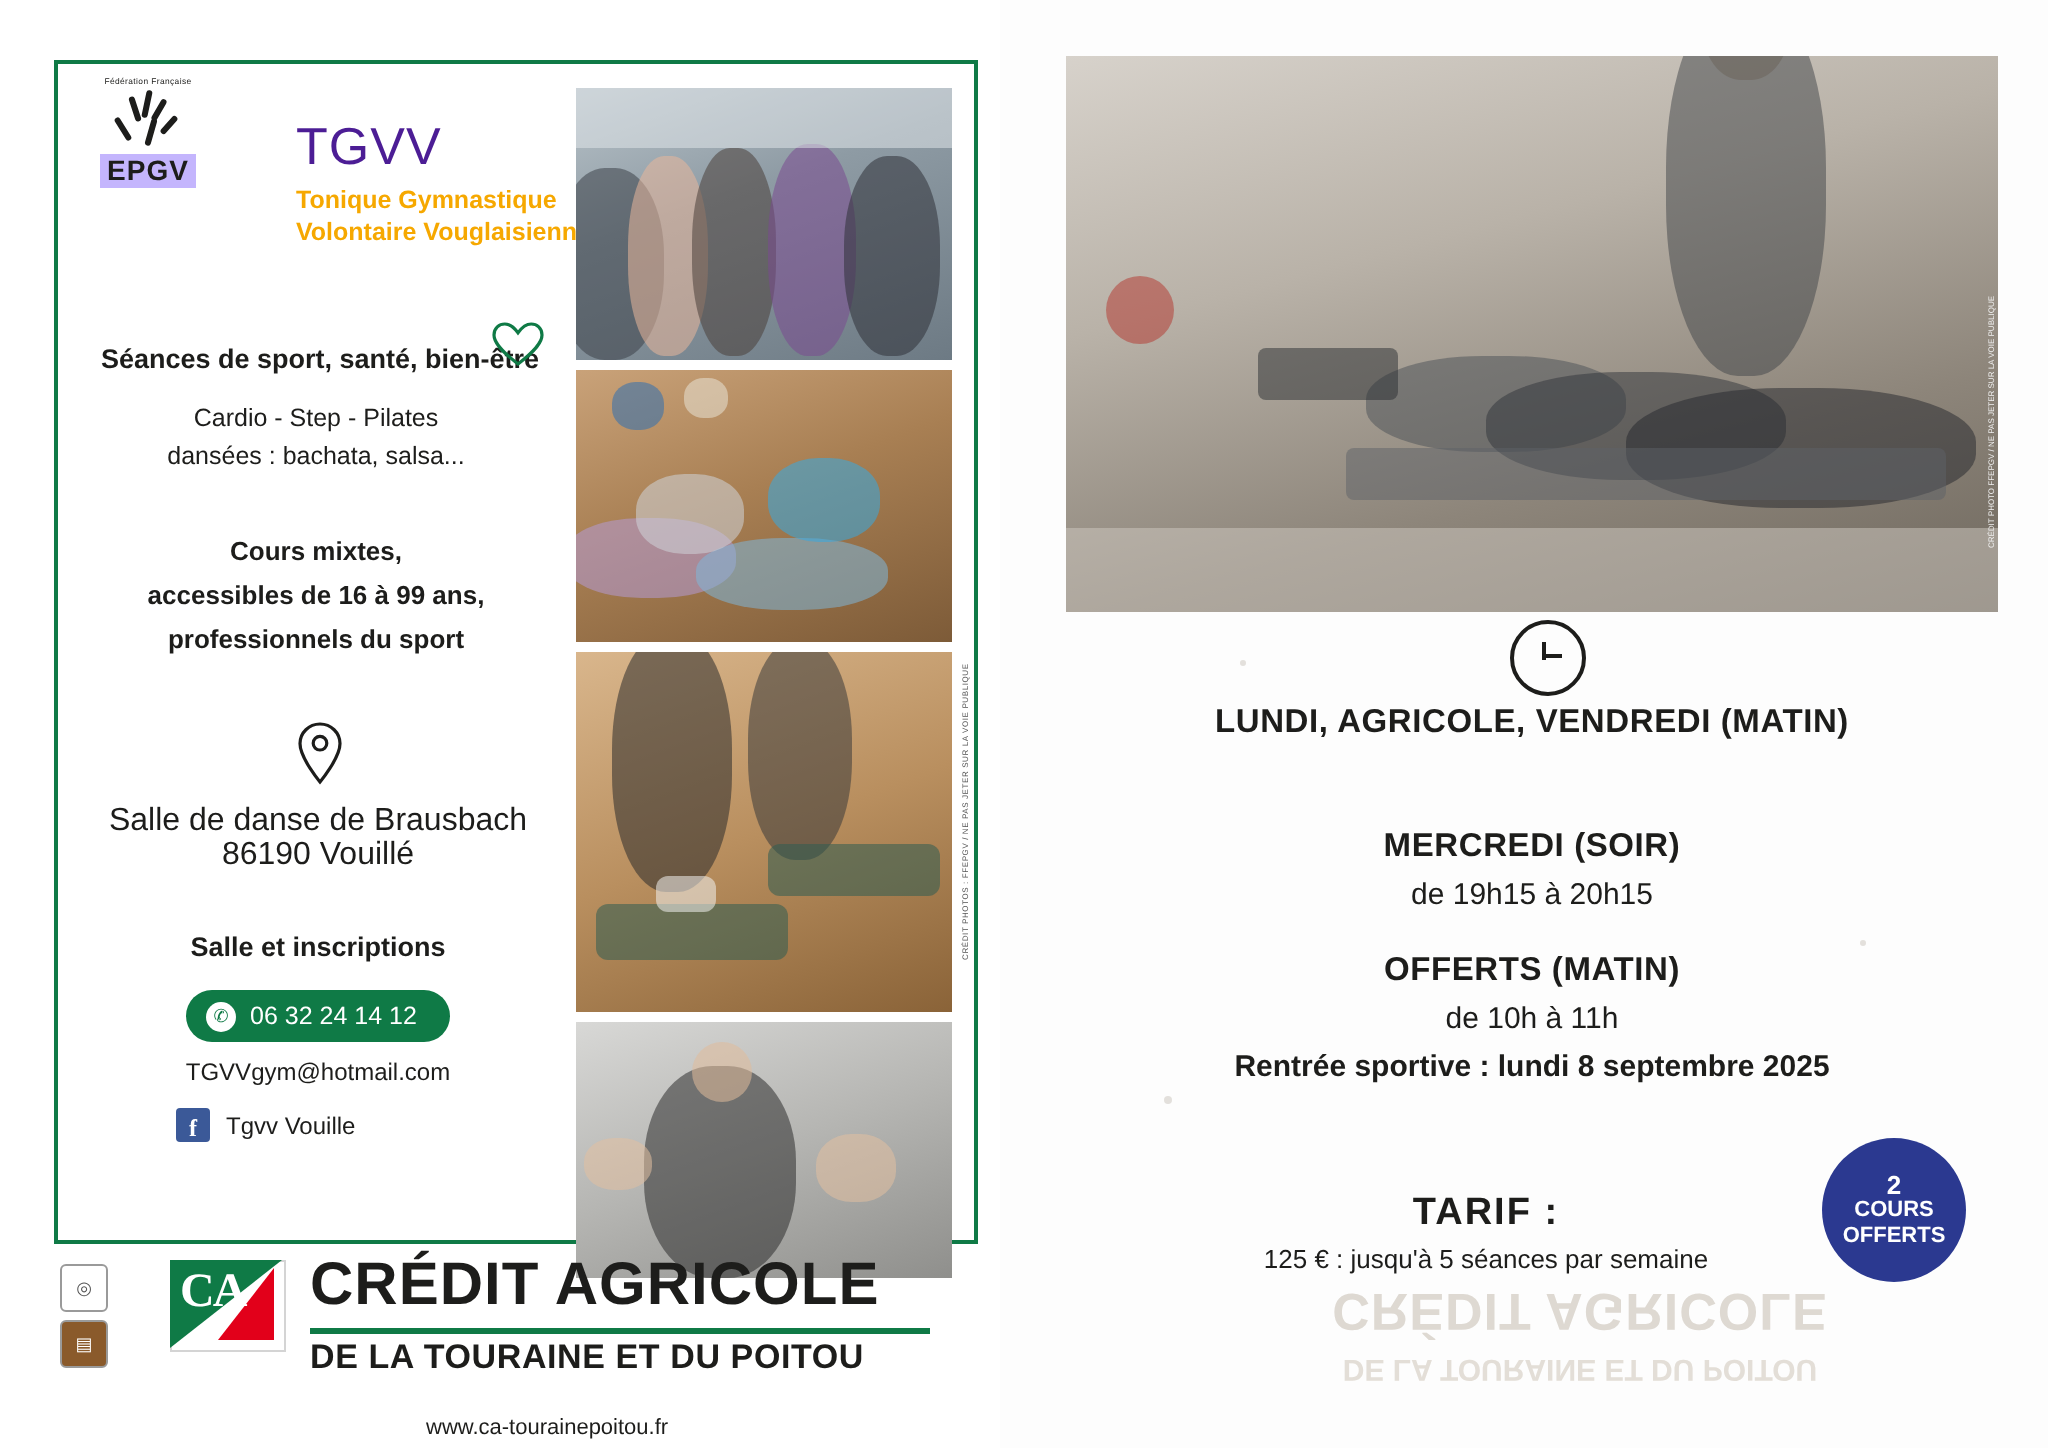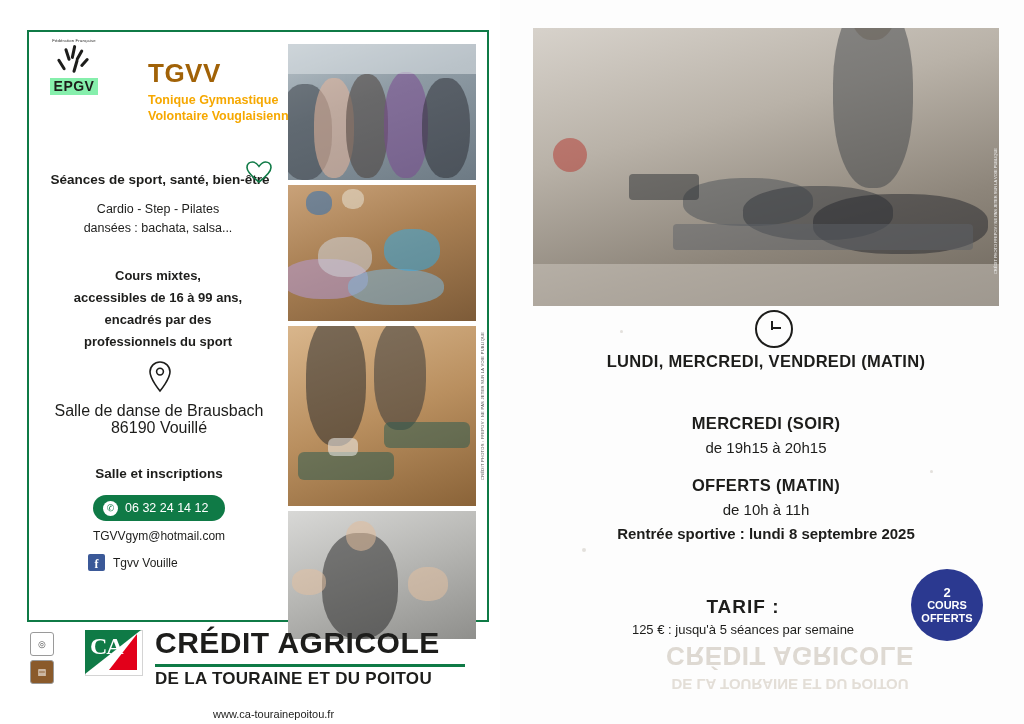--- a/index.html
+++ b/index.html
@@ -55,36 +55,36 @@
     width: 44px; height: 30px;
     margin: 0 auto 2px auto;
     position: relative;
   }
   .fed-mark .stroke {
     position: absolute;
     background: #1d1d1b;
     border-radius: 2px;
   }
   .fed-epgv {
-    background: #86efac;
+    background: #c4b5fd;
     color: #1d1d1b;
     font-weight: bold;
     font-size: 14px;
     letter-spacing: .5px;
     padding: 1px 4px 2px 4px;
     display: inline-block;
     line-height: 14px;
   }
 
   .tgvv-title {
     position: absolute;
     left: 148px; top: 58px;
     font-size: 26px;
-    font-weight: bold;
-    color: #a16207;
+    font-weight: normal;
+    color: #4c1d95;
     letter-spacing: .5px;
   }
   .tgvv-sub {
     position: absolute;
     left: 148px; top: 92px;
     width: 150px;
     font-size: 12.5px;
     font-weight: bold;
     color: #f6a800;
     line-height: 16px;
@@ -504,21 +504,20 @@
     </div>
 
     <div class="desc">
       <div>Cardio - Step - Pilates</div>
       <div>dansées : bachata, salsa...</div>
     </div>
 
     <div class="mixtes">
       <div>Cours mixtes,</div>
       <div>accessibles de 16 à 99 ans,</div>
-      <div>encadrés par des</div>
       <div>professionnels du sport</div>
     </div>
 
     <div class="pin">
       <svg width="28" height="34" viewBox="0 0 28 34">
         <path d="M14 2 C8.5 2 4 6.4 4 11.8 C4 19 14 31 14 31 C14 31 24 19 24 11.8 C24 6.4 19.5 2 14 2 Z" fill="none" stroke="#1d1d1b" stroke-width="1.6"></path>
         <circle cx="14" cy="11.6" r="3.4" fill="none" stroke="#1d1d1b" stroke-width="1.6"></circle>
       </svg>
     </div>
 
@@ -609,21 +608,21 @@
       <div class="blob" style="left:96px;top:146px;width:70px;height:26px;background:#2a2d31;border-radius:4px;"></div>
       <div class="hero-credit">CRÉDIT PHOTO FFEPGV / NE PAS JETER SUR LA VOIE PUBLIQUE</div>
     </div>
 
     <div class="clock">
       <div class="hand-h"></div>
       <div class="hand-m"></div>
     </div>
 
     <div class="sched" id="sched-0">
-      <div class="line1">LUNDI, MERCREDI, VENDREDI (MATIN)</div>
+      <div class="line1">LUNDI, AGRICOLE, VENDREDI (MATIN)</div>
     </div>
     <div class="sched" id="sched-1">
       <div class="line1">MERCREDI (SOIR)</div>
       <div class="line2">de 19h15 à 20h15</div>
     </div>
     <div class="sched" id="sched-2">
       <div class="line1">OFFERTS (MATIN)</div>
       <div class="line2">de 10h à 11h</div>
     </div>
 

